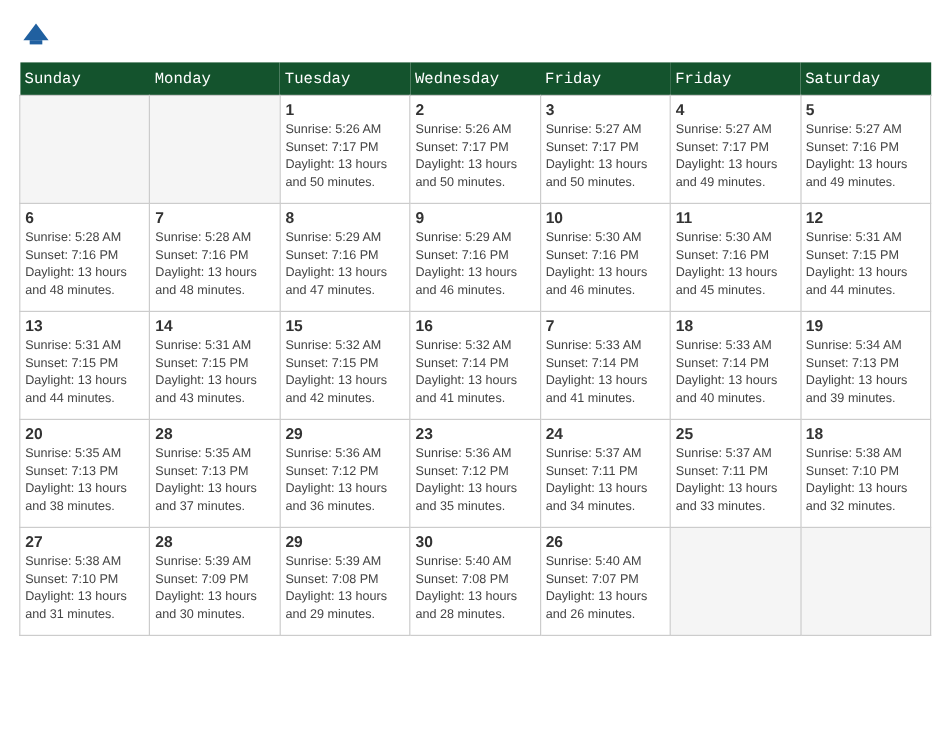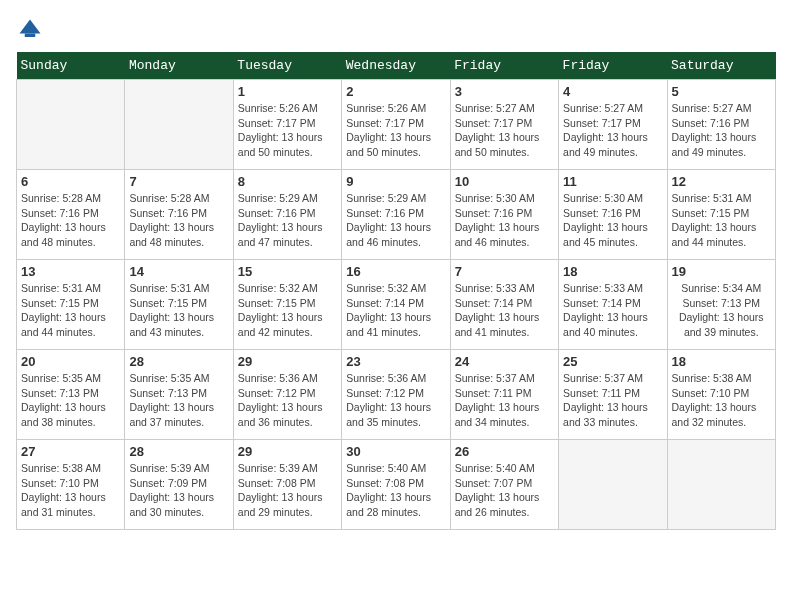--- a/index.html
+++ b/index.html
@@ -228,21 +228,21 @@
         </td>
         <td>
           <div class="day-number">18</div>
           <div class="day-info" style="white-space: pre-line;">Sunrise: 5:33 AM
 Sunset: 7:14 PM
 Daylight: 13 hours
 and 40 minutes.</div>
         </td>
         <td>
           <div class="day-number">19</div>
-          <div class="day-info" style="white-space: pre-line; text-align: center;">Sunrise: 5:34 AM
+          <div class="day-info" style="white-space: pre-line;">Sunrise: 5:34 AM
 Sunset: 7:13 PM
 Daylight: 13 hours
 and 39 minutes.</div>
         </td>
       </tr>
       <tr>
         <td>
           <div class="day-number">20</div>
           <div class="day-info" style="white-space: pre-line;">Sunrise: 5:35 AM
 Sunset: 7:13 PM

